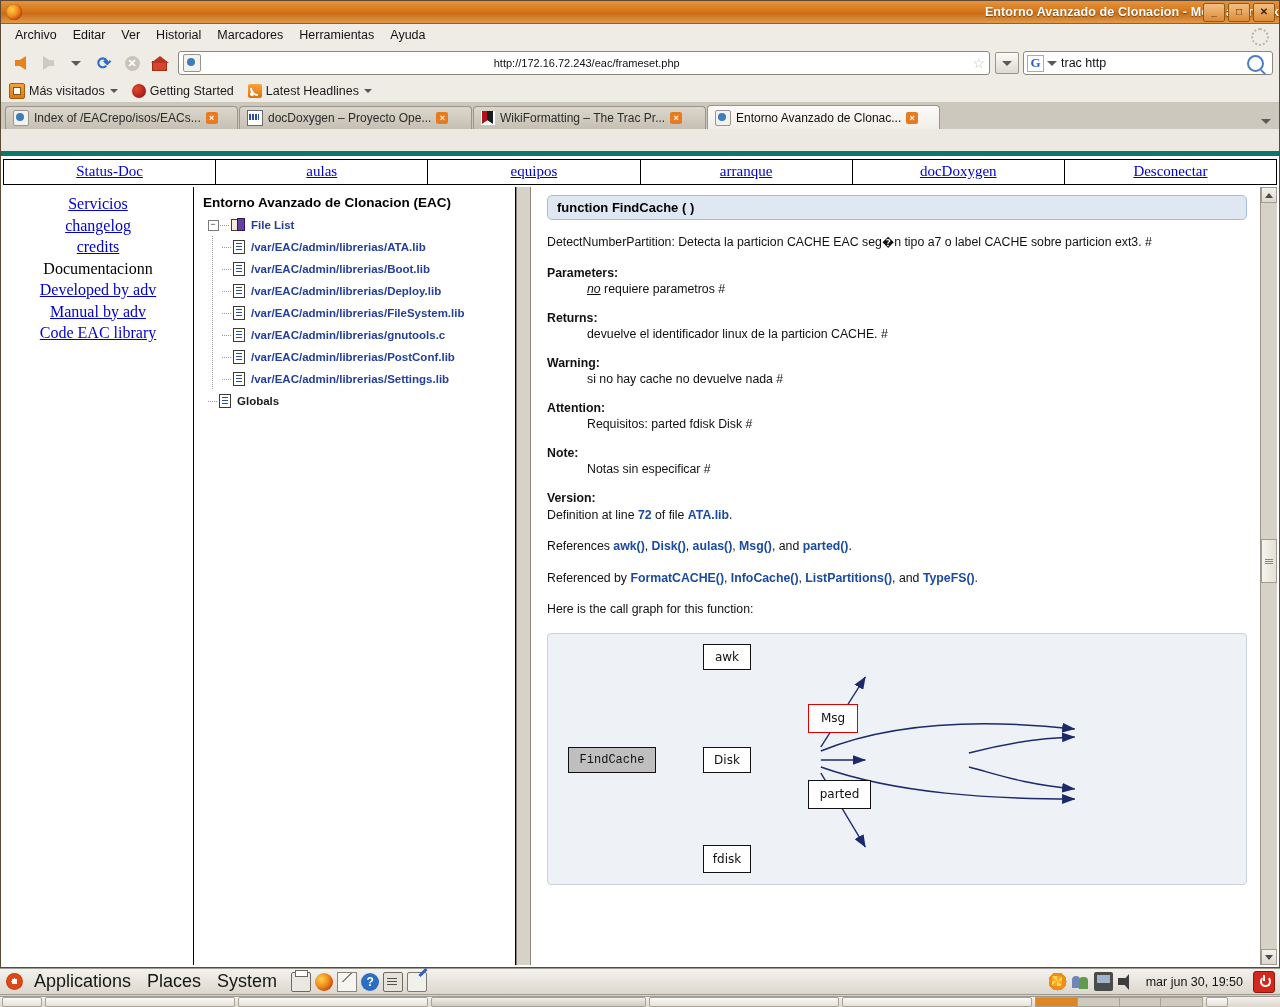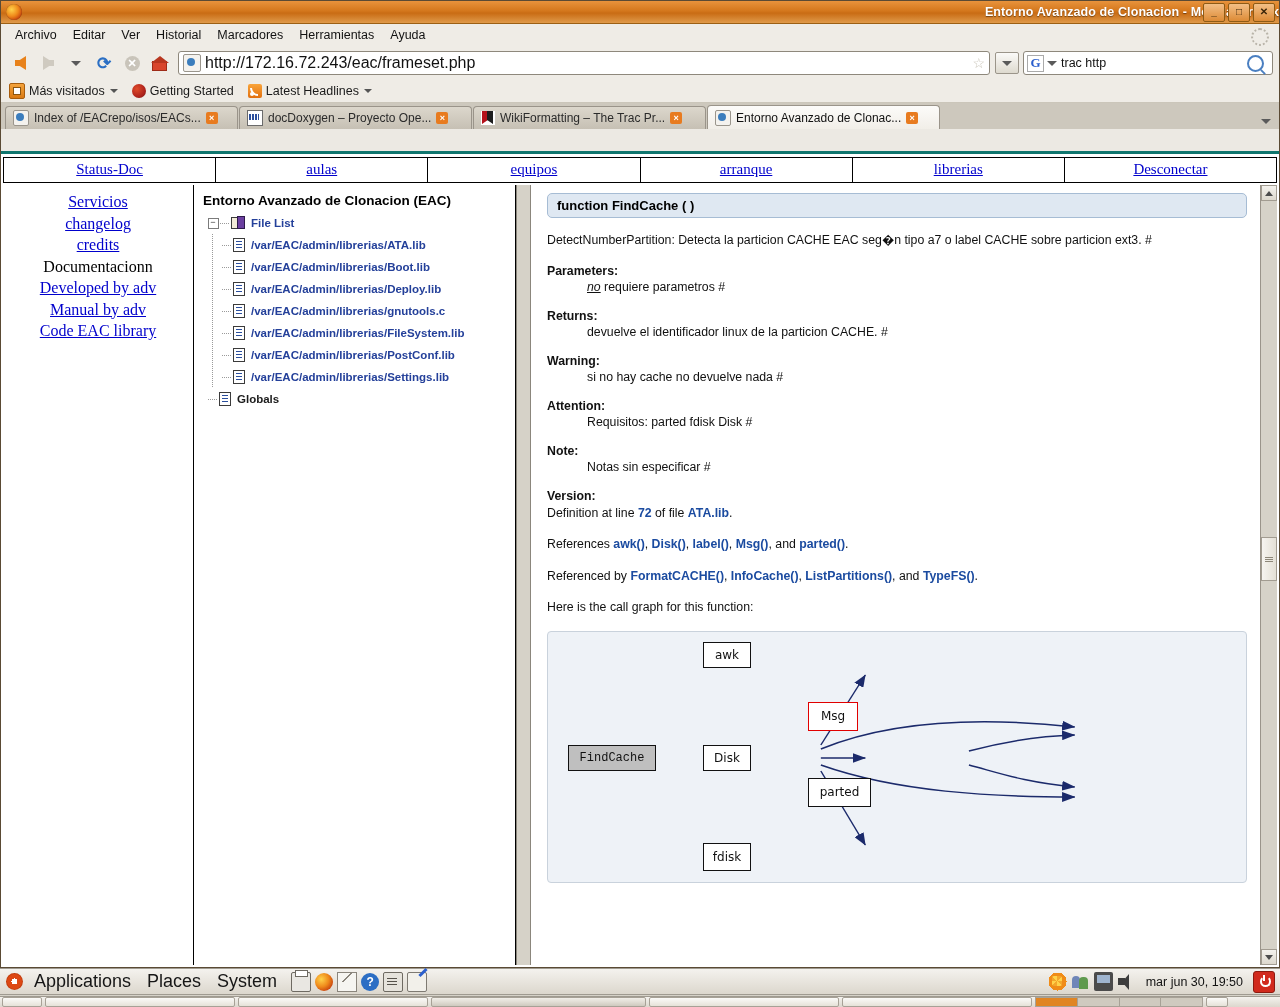--- a/index.html
+++ b/index.html
@@ -68,21 +68,21 @@
   #urlbox {
     flex: 1; height: 22px; background: #fff; border: 1px solid #8e887c;
     border-radius: 3px; display: flex; align-items: center; margin: 0 3px;
   }
   #urlbox .favicon {
     width: 16px; height: 16px; margin: 0 4px; flex: none;
     border: 1px solid #9a958c; border-radius: 2px; background: #f4f2ee;
     position: relative;
   }
   #urlbox .favicon:after{content:"";position:absolute;left:3px;top:3px;width:8px;height:8px;border-radius:50%;background:#3b7dbd;}
-  #urlbox .urltext { flex: 1; font-size: 16px; color: #111; white-space: nowrap; overflow: hidden; }
+  #urlbox .urltext { flex: 1; font-size: 11px; color: #111; white-space: nowrap; overflow: hidden; text-align: center; }
   .star { color: #c9c4b8; font-size: 14px; padding: 0 4px; }
   .urldrop { width: 22px; height: 20px; border: 1px solid #9b958a; border-radius: 2px;
     background: linear-gradient(to bottom,#fbfaf8,#dedacf); display:flex;align-items:center;justify-content:center;margin-right:2px;}
   #searchbox {
     width: 248px; height: 22px; background: #fff; border: 1px solid #8e887c;
     border-radius: 3px; display: flex; align-items: center;
   }
   .gico { width:15px;height:15px;margin-left:3px;border:1px solid #aaa;background:#fff;
     font-family:"Liberation Serif",serif;font-weight:bold;font-size:13px;line-height:14px;text-align:center;color:#2b5fcd;flex:none;}
   #searchbox .stext { flex:1; font-size:12.5px; color:#111; margin-left:4px; }
@@ -120,21 +120,21 @@
   .tfav-doxy { background:#ffffff;border:1px solid #6b6b6b; position:relative; }
   .tfav-doxy:after{content:"";position:absolute;left:1px;top:3px;width:10px;height:6px;
      background: repeating-linear-gradient(to right,#2b4f9e 0 2px,#ffffff 2px 3px);}
   .tfav-trac { background:#fff; position:relative; }
   .tfav-trac:after{content:"";position:absolute;left:1px;top:0;width:11px;height:13px;
      background:linear-gradient(to right,#b5121b 0 5px,#1d1d1d 5px 11px);
      clip-path: polygon(0 0,100% 0,100% 100%,50% 72%,0 100%);}
   .tabs-drop { position:absolute; right:8px; bottom:5px; }
   
   #pageview { position: absolute; left: 0; right: 0; top: 150px; bottom: 0; background: #fff;
-    border-top: 3px solid #0f766e; }
+    border-top: 5px solid #0f766e; }
   #navlinks { display: flex; width: 1274px; margin: 3px auto 0; border: 1px solid #000;
     border-collapse: collapse; box-sizing: border-box; background:#fff; }
   #navlinks .cell {
     flex: 1; text-align: center; padding: 3px 0 4px; border-right: 1px solid #000;
     font-family: "Liberation Serif", serif; font-size: 15px;
   }
   #navlinks .cell:last-child { border-right: none; }
   #navlinks a { color: #0000cc; text-decoration: underline; }
   
   #frames { position: absolute; left: 2px; right: 2px; top: 31px; bottom: 2px; display: flex; }
@@ -360,21 +360,21 @@
         </div>
     </div>
 
     <div id="pageview">
 
       <div id="navlinks">
         <div class="cell"><a>Status-Doc</a></div>
         <div class="cell"><a>aulas</a></div>
         <div class="cell"><a>equipos</a></div>
         <div class="cell"><a>arranque</a></div>
-        <div class="cell"><a>librerias</a></div>
+        <div class="cell"><a>docDoxygen</a></div>
         <div class="cell"><a>Desconectar</a></div>
       </div>
 
       <div id="frames">
 
         <div class="frame-left">
           <div class="links">
             <a>Servicios</a>
             <a>changelog</a>
             <a>credits</a>
@@ -410,26 +410,26 @@
                   <span class="tlabelnode">/var/EAC/admin/librerias/Boot.lib</span>
                 </div>
                 <div class="trow" style="padding-left:22px">
                   <span class="tdash"></span>
                   <span class="icon-file"></span>
                   <span class="tlabelnode">/var/EAC/admin/librerias/Deploy.lib</span>
                 </div>
                 <div class="trow" style="padding-left:22px">
                   <span class="tdash"></span>
                   <span class="icon-file"></span>
+                  <span class="tlabelnode">/var/EAC/admin/librerias/FileSystem.lib</span>
+                </div>
+                <div class="trow" style="padding-left:22px">
+                  <span class="tdash"></span>
+                  <span class="icon-file"></span>
                   <span class="tlabelnode">/var/EAC/admin/librerias/gnutools.c</span>
-                </div>
-                <div class="trow" style="padding-left:22px">
-                  <span class="tdash"></span>
-                  <span class="icon-file"></span>
-                  <span class="tlabelnode">/var/EAC/admin/librerias/FileSystem.lib</span>
                 </div>
                 <div class="trow" style="padding-left:22px">
                   <span class="tdash"></span>
                   <span class="icon-file"></span>
                   <span class="tlabelnode">/var/EAC/admin/librerias/PostConf.lib</span>
                 </div>
                 <div class="trow" style="padding-left:22px">
                   <span class="tdash"></span>
                   <span class="icon-file"></span>
                   <span class="tlabelnode">/var/EAC/admin/librerias/Settings.lib</span>
@@ -463,21 +463,21 @@
             <div class="sechead">Attention:</div>
             <div class="secbody">Requisitos: parted fdisk Disk #</div>
 
             <div class="sechead">Note:</div>
             <div class="secbody">Notas sin especificar #</div>
 
             <div class="sechead">Version:</div>
 
             <p><span>Definition at line </span><a class="lnk">72</a><span> of file </span><a class="lnk">ATA.lib</a><span>.</span></p>
 
-            <p><span>References </span><a class="lnk">awk()</a><span>, </span><a class="lnk">Disk()</a><span>, </span><a class="lnk">label()</a><span>, </span><a class="lnk">Msg()</a><span>, and </span><a class="lnk">parted()</a><span>.</span></p>
+            <p><span>References </span><a class="lnk">awk()</a><span>, </span><a class="lnk">Disk()</a><span>, </span><a class="lnk">aulas()</a><span>, </span><a class="lnk">Msg()</a><span>, and </span><a class="lnk">parted()</a><span>.</span></p>
 
             <p><span>Referenced by </span><a class="lnk">FormatCACHE()</a><span>, </span><a class="lnk">InfoCache()</a><span>, </span><a class="lnk">ListPartitions()</a><span>, and </span><a class="lnk">TypeFS()</a><span>.</span></p>
 
             <p>Here is the call graph for this function:</p>
 
             <div class="graphbox">
               <svg width="100%" height="250" viewBox="0 0 660 250" preserveAspectRatio="none" style="position:absolute;left:0;top:0">
                 <defs>
                   <marker id="ah" markerWidth="9" markerHeight="7" refX="8.5" refY="3.5" orient="auto">
                     <polygon points="0 0, 9 3.5, 0 7" fill="#1b2a6b"></polygon>

